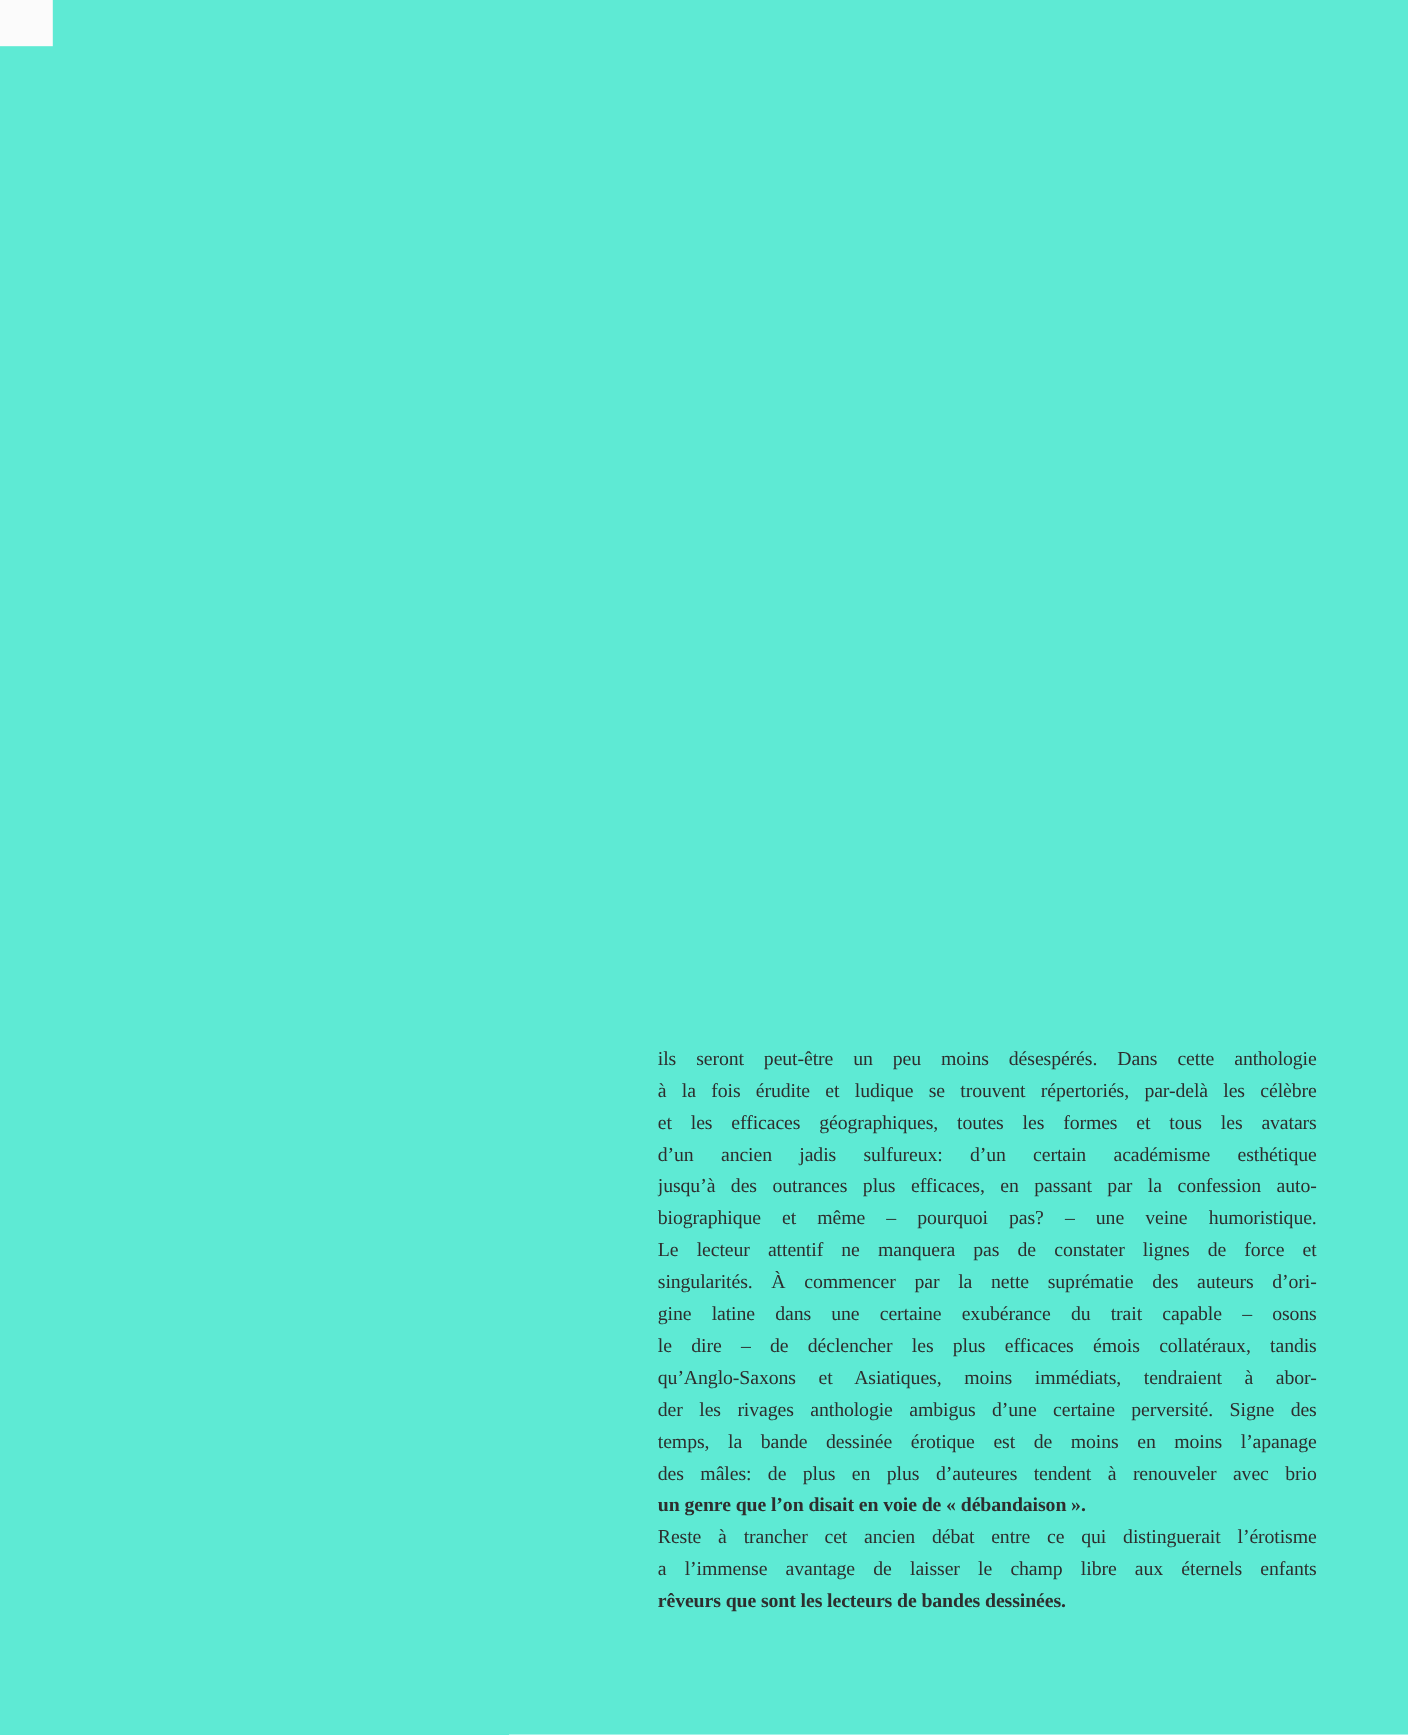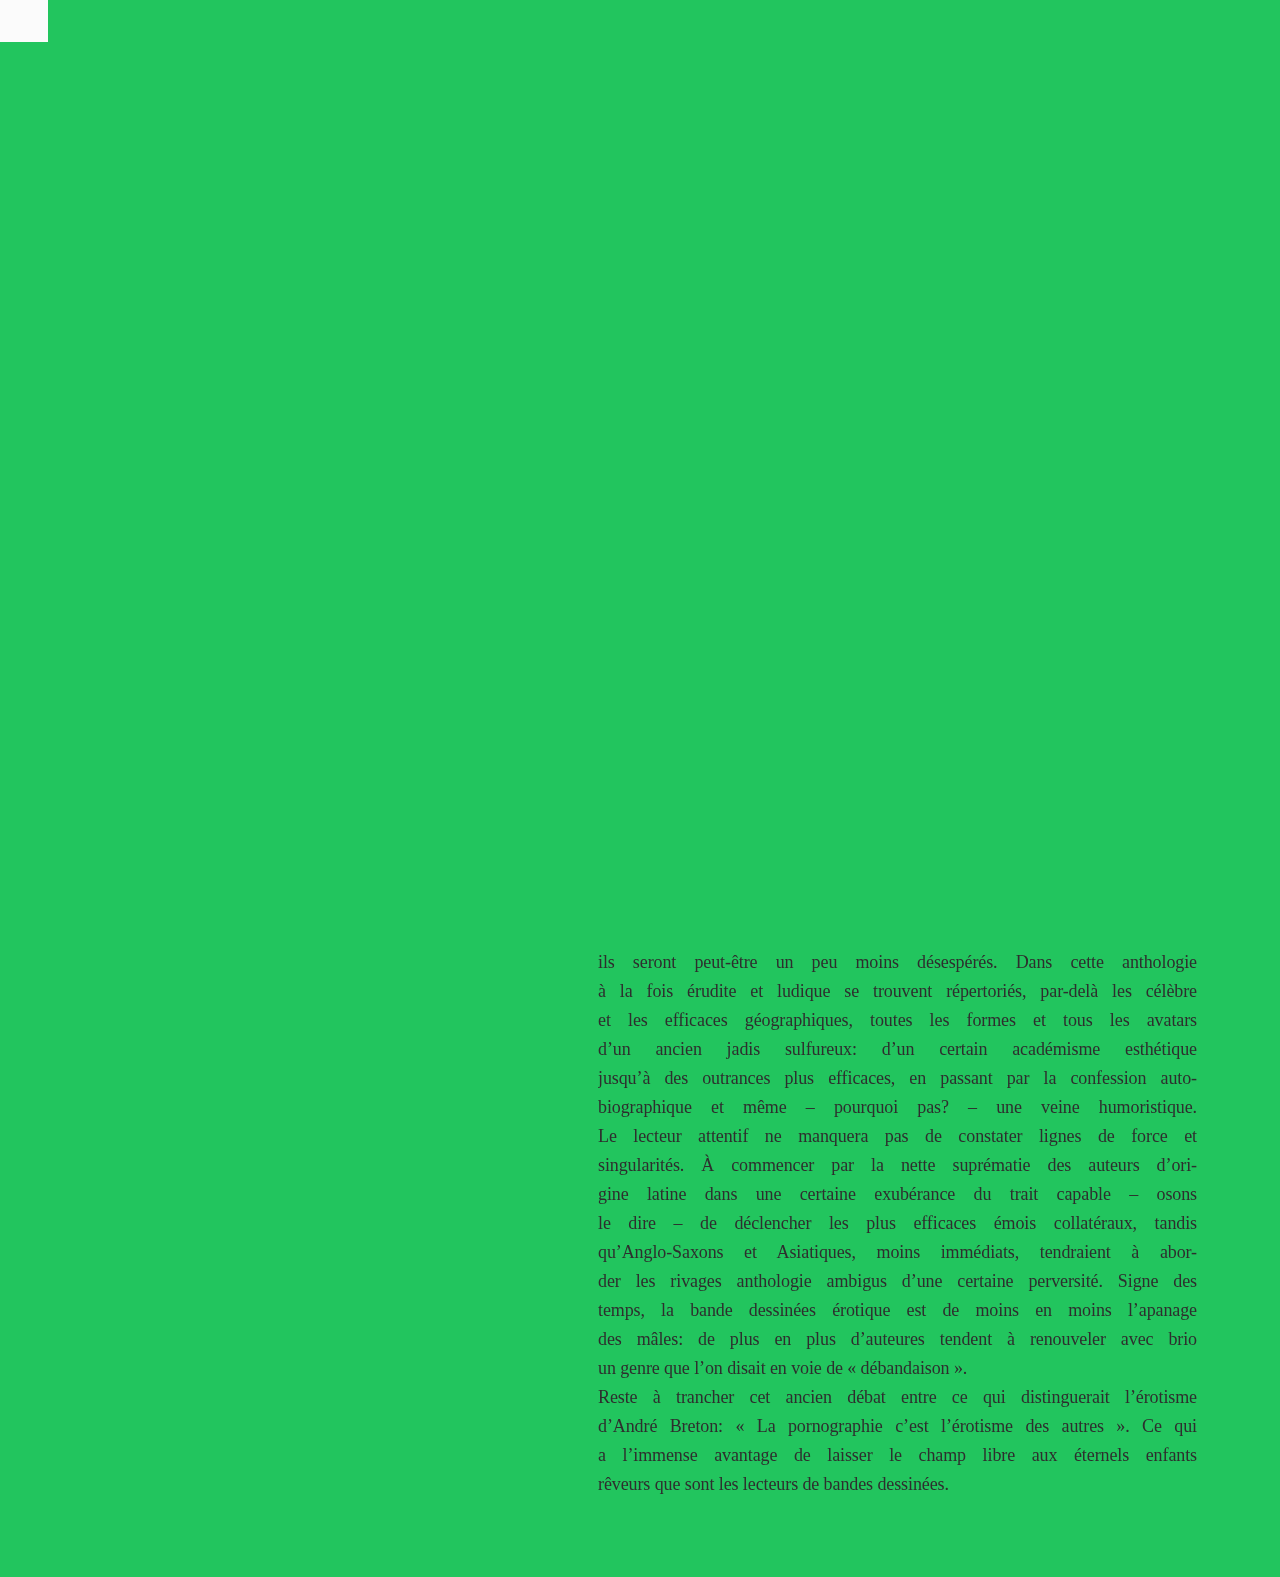--- a/index.html
+++ b/index.html
@@ -4,21 +4,21 @@
 <style>
   html, body {
     margin: 0;
     padding: 0;
     background: #ffffff;
   }
   .page {
     position: relative;
     width: 1280px;
     height: 1577px;
-    background: #22c55e;
+    background: #5eead4;
     overflow: hidden;
     font-family: "Liberation Serif", "DejaVu Serif", serif;
   }
   
   .corner-artifact {
     position: absolute;
     left: 0;
     top: 0;
     width: 48px;
     height: 42px;
@@ -35,20 +35,21 @@
     letter-spacing: -0.1px;
   }
   .line {
     height: 29px;
     overflow: hidden;
     text-align: justify;
     text-align-last: justify;
   }
   .line.para-end {
     text-align-last: left;
+    font-weight: bold;
   }
 </style>
 </head>
 <body>
 
 <div class="page">
   <div class="corner-artifact"></div>
 
   <div class="text-block">
     <div class="line">ils seront peut-être un peu moins désespérés. Dans cette anthologie</div>
@@ -56,21 +57,20 @@
     <div class="line">et les efficaces géographiques, toutes les formes et tous les avatars</div>
     <div class="line">d’un ancien jadis sulfureux: d’un certain académisme esthétique</div>
     <div class="line">jusqu’à des outrances plus efficaces, en passant par la confession auto-</div>
     <div class="line">biographique et même – pourquoi pas? – une veine humoristique.</div>
     <div class="line">Le lecteur attentif ne manquera pas de constater lignes de force et</div>
     <div class="line">singularités. À commencer par la nette suprématie des auteurs d’ori-</div>
     <div class="line">gine latine dans une certaine exubérance du trait capable – osons</div>
     <div class="line">le dire – de déclencher les plus efficaces émois collatéraux, tandis</div>
     <div class="line">qu’Anglo-Saxons et Asiatiques, moins immédiats, tendraient à abor-</div>
     <div class="line">der les rivages anthologie ambigus d’une certaine perversité. Signe des</div>
-    <div class="line">temps, la bande dessinées érotique est de moins en moins l’apanage</div>
+    <div class="line">temps, la bande dessinée érotique est de moins en moins l’apanage</div>
     <div class="line">des mâles: de plus en plus d’auteures tendent à renouveler avec brio</div>
     <div class="line para-end">un genre que l’on disait en voie de « débandaison ».</div>
     <div class="line">Reste à trancher cet ancien débat entre ce qui distinguerait l’érotisme</div>
-    <div class="line">d’André Breton: « La pornographie c’est l’érotisme des autres ». Ce qui</div>
     <div class="line">a l’immense avantage de laisser le champ libre aux éternels enfants</div>
     <div class="line para-end">rêveurs que sont les lecteurs de bandes dessinées.</div>
   </div>
 </div>
 
 </body></html>

